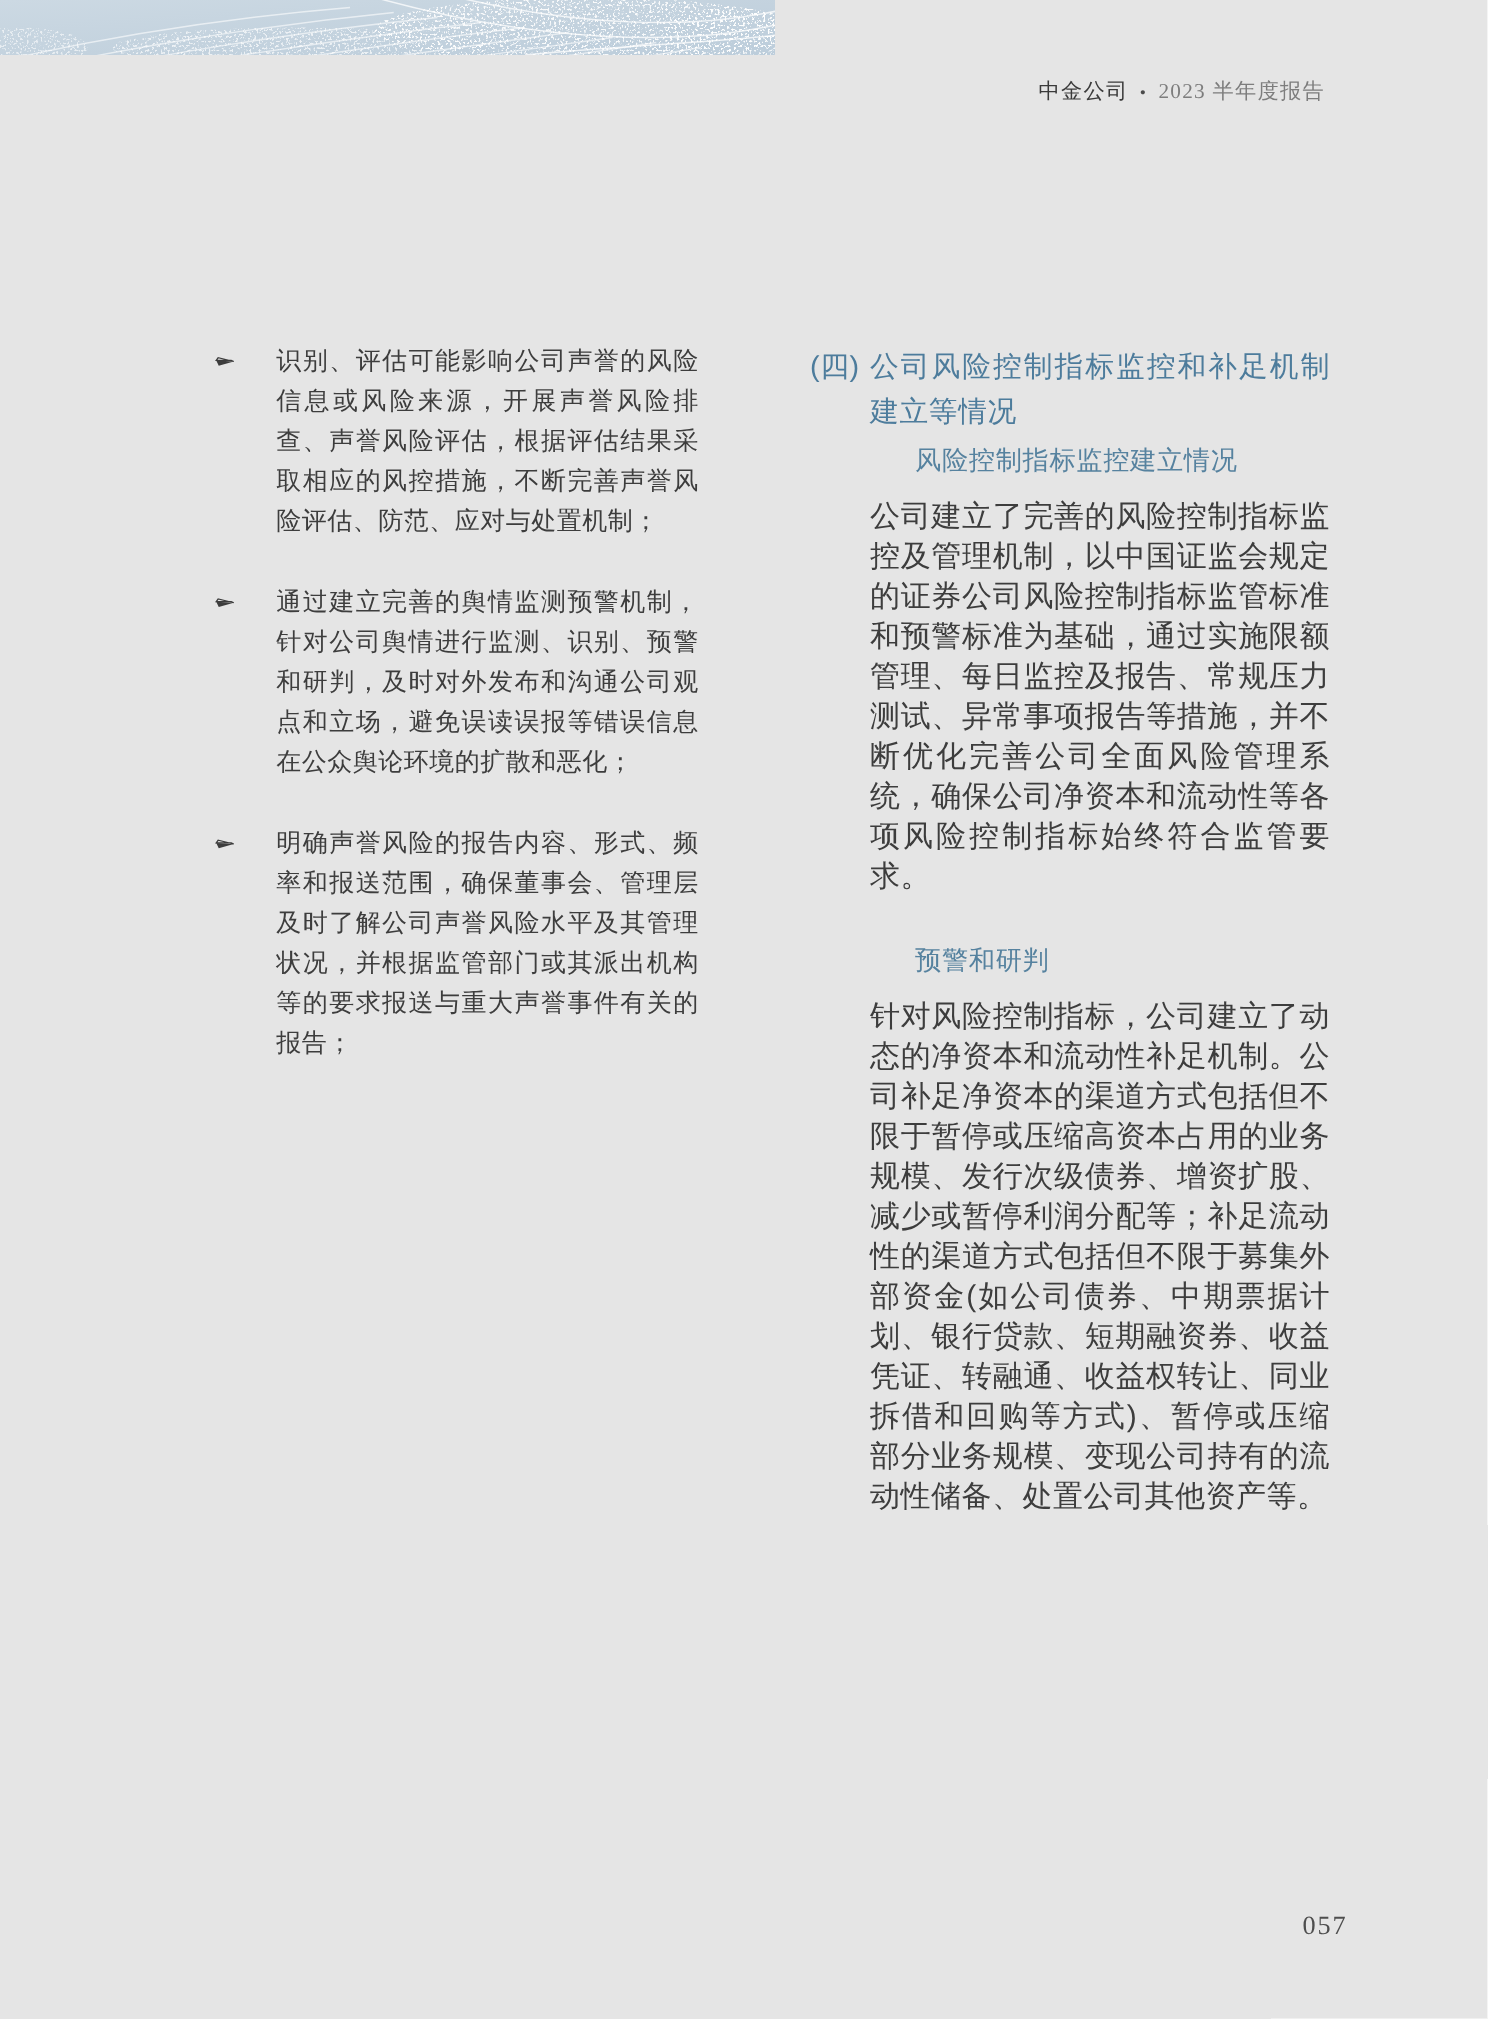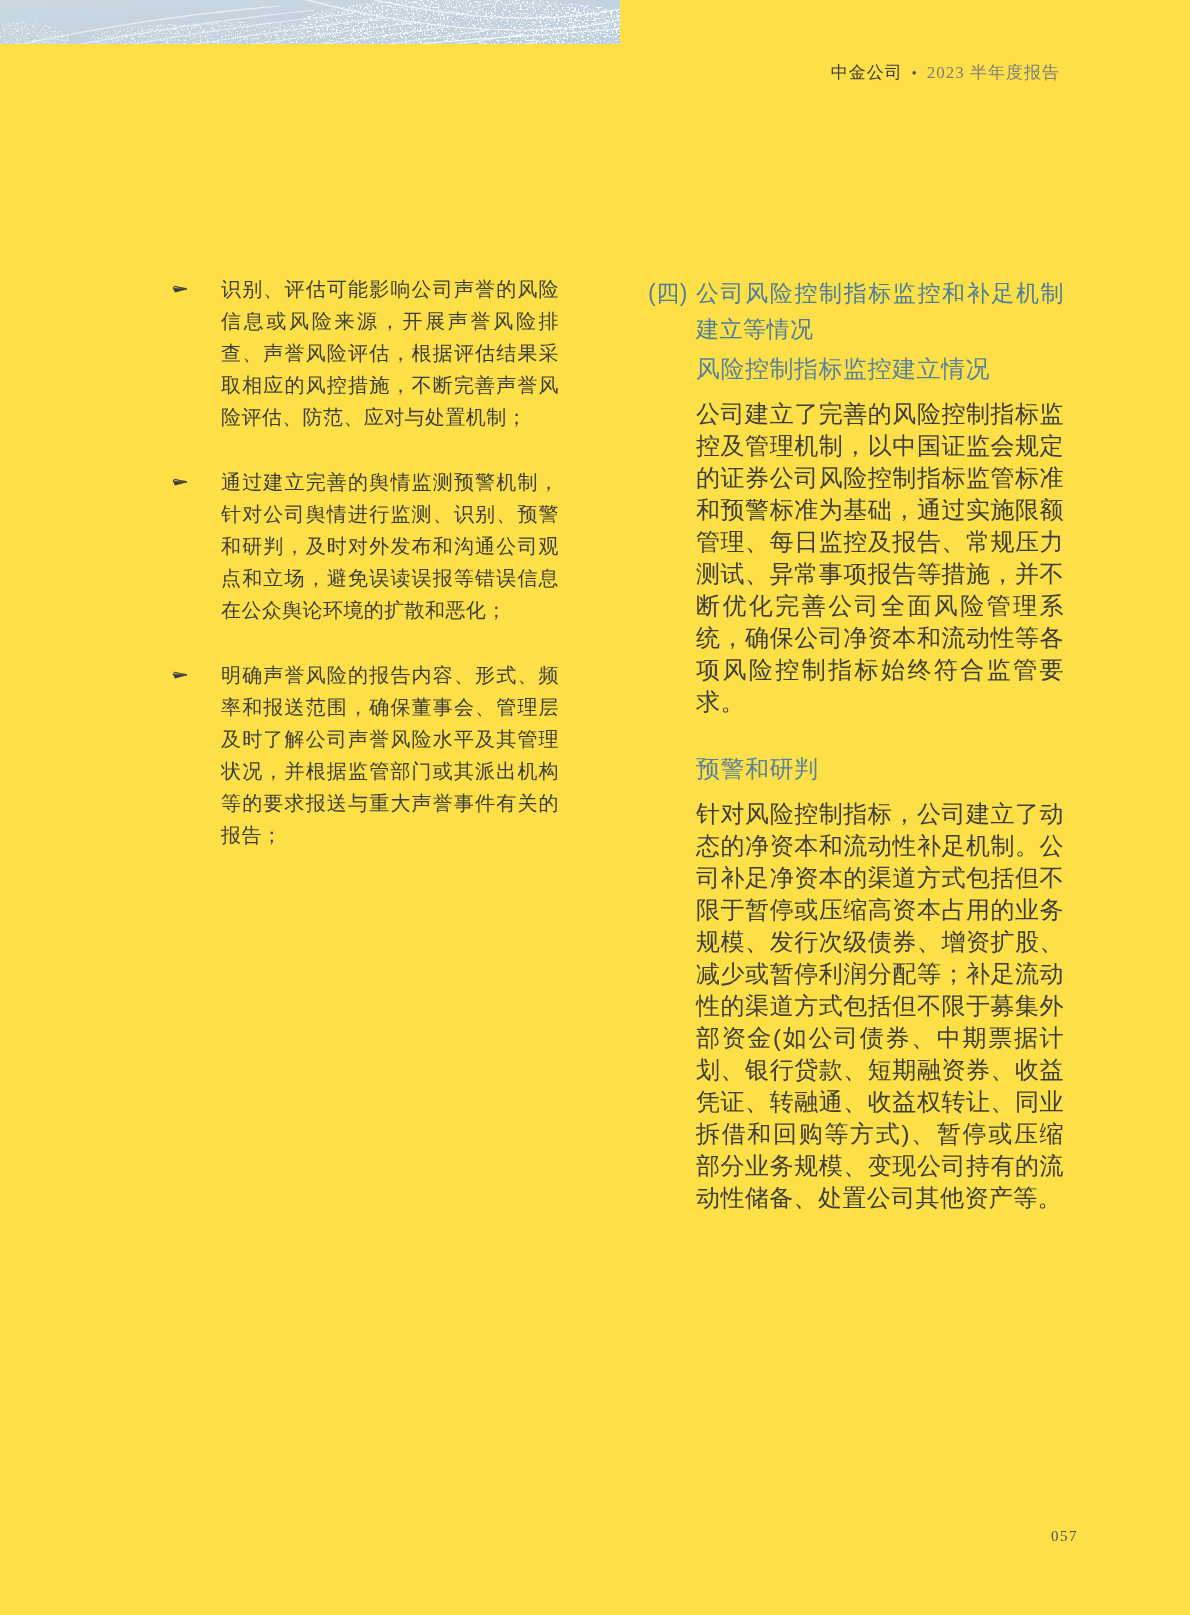--- a/index.html
+++ b/index.html
@@ -4,21 +4,21 @@
 <style>
   html, body {
     margin: 0;
     padding: 0;
     background: #ffffff;
   }
   .page {
     position: relative;
     width: 1190px;
     height: 1615px;
-    background: #fde047;
+    background: #e5e5e5;
     overflow: hidden;
     font-family: "Liberation Sans", "DejaVu Sans", sans-serif;
   }
 
   
   .band {
     position: absolute;
     top: 0;
     left: 0;
     width: 620px;
@@ -93,44 +93,45 @@
     text-align: justify;
     text-justify: inter-ideograph;
   }
   .subsection {
     margin-left: 48px;
     width: 368px;
   }
   .sub-heading {
     margin-top: 7px;
     color: #56829f;
-    font-size: 24px;
+    font-size: 21px;
     line-height: 30px;
     letter-spacing: 0.5px;
+    margin-left: 36px;
   }
   .sub-heading.second {
     margin-top: 36px;
   }
   .para {
     margin-top: 14px;
     font-size: 24px;
     line-height: 32px;
     letter-spacing: 0.4px;
     color: #3d3d3d;
     text-align: justify;
     text-justify: inter-ideograph;
   }
 
   
   .page-number {
     position: absolute;
     right: 112px;
     top: 1528px;
     font-family: "Liberation Serif", "DejaVu Serif", serif;
-    font-size: 15px;
+    font-size: 21px;
     letter-spacing: 1.5px;
     color: #4e4e4e;
   }
 </style>
 </head>
 <body>
 
 <div class="page">
 
   <svg class="band" viewBox="0 0 620 44" preserveAspectRatio="none">

